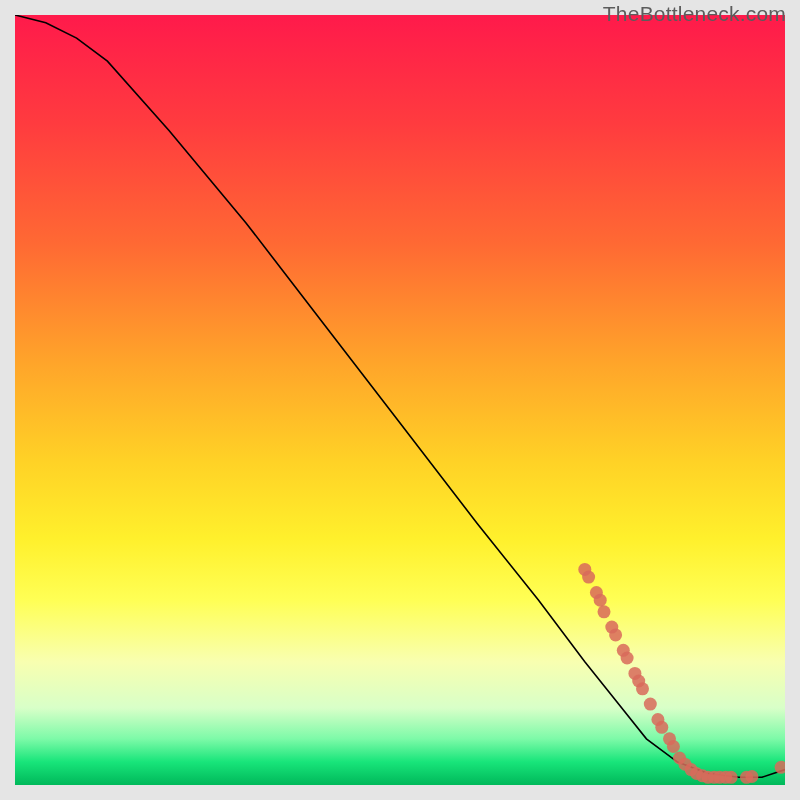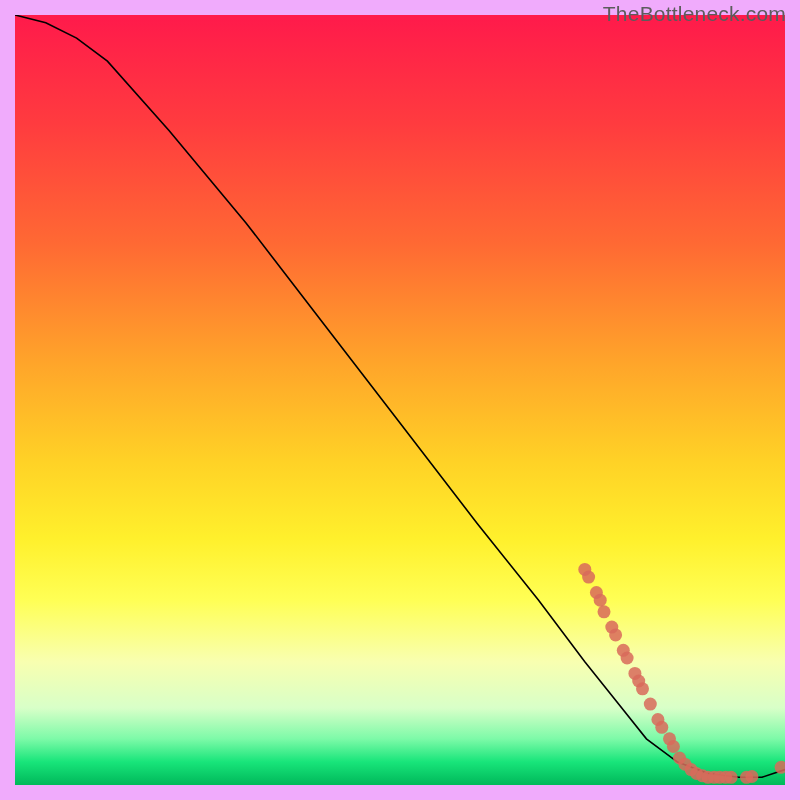--- a/index.html
+++ b/index.html
@@ -8,21 +8,21 @@
     width: 800px;
     height: 800px;
     background: #000;
     overflow: hidden;
     font-family: Arial, Helvetica, sans-serif;
   }
   .frame {
     position: relative;
     width: 800px;
     height: 800px;
-    background: #f0abfc;
+    background: #e5e5e5;
   }
   .plot {
     position: absolute;
     left: 15px;
     top: 15px;
     width: 770px;
     height: 770px;
     
     background: linear-gradient(
       to bottom,

